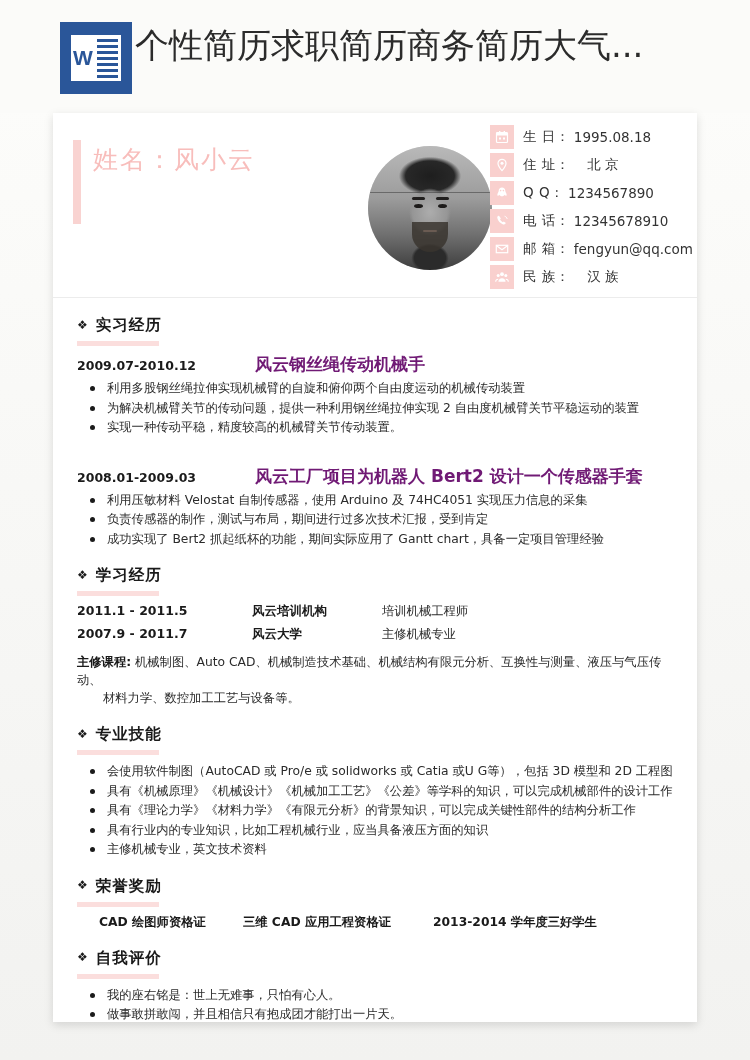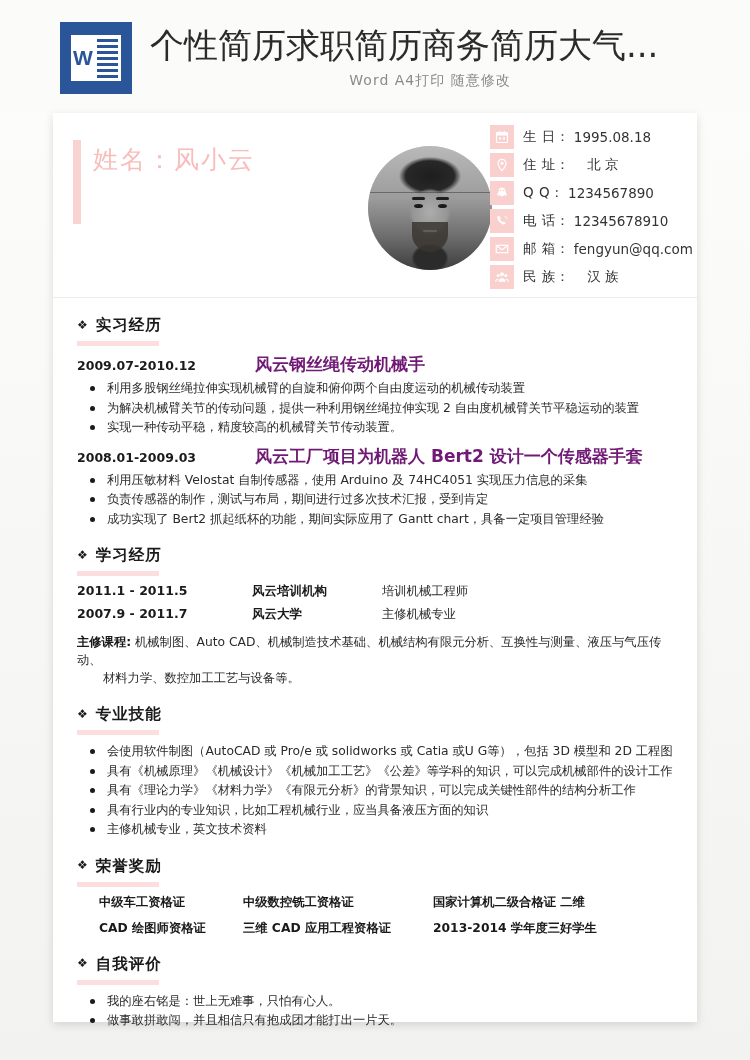--- a/index.html
+++ b/index.html
@@ -33,21 +33,21 @@
     display:flex;align-items:center;justify-content:center;
     font-family:"Liberation Sans",sans-serif;
   }
   .word-icon .lines{
     width:26px;height:46px;background:#ffffff;
     display:flex;flex-direction:column;justify-content:center;gap:3px;
     padding:3px 3px 3px 2px;box-sizing:border-box;
   }
   .word-icon .lines i{display:block;height:3px;background:#2a5699;}
   .header-title{
-    position:absolute;left:150px;top:22px;width:580px;
+    position:absolute;left:135px;top:22px;width:580px;
     font-size:34px;color:#2b2b2b;letter-spacing:0px;
     white-space:nowrap;overflow:hidden;line-height:46px;
   }
   .header-sub{
     position:absolute;left:150px;top:72px;width:560px;
     text-align:center;font-size:14px;color:#8b8b8b;letter-spacing:1px;
   }
 
   
   .paper{
@@ -179,21 +179,20 @@
             <i></i>
             <i></i>
             <i></i>
             <i></i>
             <i></i>
             <i></i>
         </div>
       </div>
     </div>
     <div class="header-title">个性简历求职简历商务简历大气...</div>
-    <div class="header-sub">Word  A4打印  随意修改</div>
   </div>
 
   <div class="paper">
 
     <div class="ident">
       <div class="pink-bar"></div>
       <div class="name-line">姓名：风小云</div>
 
       <div class="photo">
         <div class="pg"></div>
@@ -300,21 +299,21 @@
         <div class="job-row">
           <span class="job-date">2009.07-2010.12</span>
           <span class="job-title">风云钢丝绳传动机械手</span>
         </div>
         <ul class="blist">
           <li>利用多股钢丝绳拉伸实现机械臂的自旋和俯仰两个自由度运动的机械传动装置</li>
           <li>为解决机械臂关节的传动问题，提供一种利用钢丝绳拉伸实现 2 自由度机械臂关节平稳运动的装置</li>
           <li>实现一种传动平稳，精度较高的机械臂关节传动装置。</li>
         </ul>
 
-        <div class="job-row" style="margin-top:8px">
+        <div class="job-row" style="margin-top:28px">
           <span class="job-date">2008.01-2009.03</span>
           <span class="job-title">风云工厂项目为机器人 Bert2 设计一个传感器手套</span>
         </div>
         <ul class="blist">
           <li>利用压敏材料 Velostat 自制传感器，使用 Arduino 及 74HC4051 实现压力信息的采集</li>
           <li>负责传感器的制作，测试与布局，期间进行过多次技术汇报，受到肯定</li>
           <li>成功实现了 Bert2 抓起纸杯的功能，期间实际应用了 Gantt chart，具备一定项目管理经验</li>
         </ul>
       </div>
 
@@ -357,25 +356,20 @@
       </div>
 
       <div class="sec">
         <div class="sec-head">
           <span class="sec-ico">❖</span>
           <span class="sec-title">荣誉奖励</span>
         </div>
         <div class="sec-rule"></div>
         <div class="honors">
           <div class="hrow">
-            <span class="hcell c1">中级车工资格证</span>
-            <span class="hcell c2">中级数控铣工资格证</span>
-            <span class="hcell c3">国家计算机二级合格证 二维</span>
-          </div>
-          <div class="hrow">
             <span class="hcell c1">CAD 绘图师资格证</span>
             <span class="hcell c2">三维 CAD 应用工程资格证</span>
             <span class="hcell c3">2013-2014 学年度三好学生</span>
           </div>
         </div>
       </div>
 
       <div class="sec">
         <div class="sec-head">
           <span class="sec-ico">❖</span>

